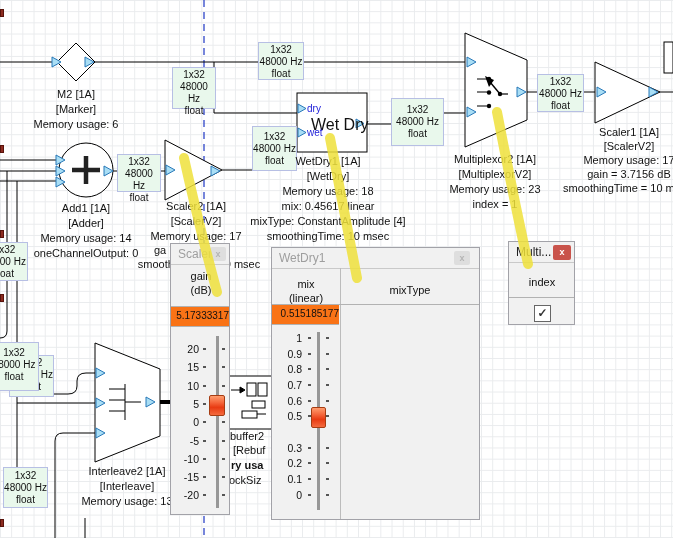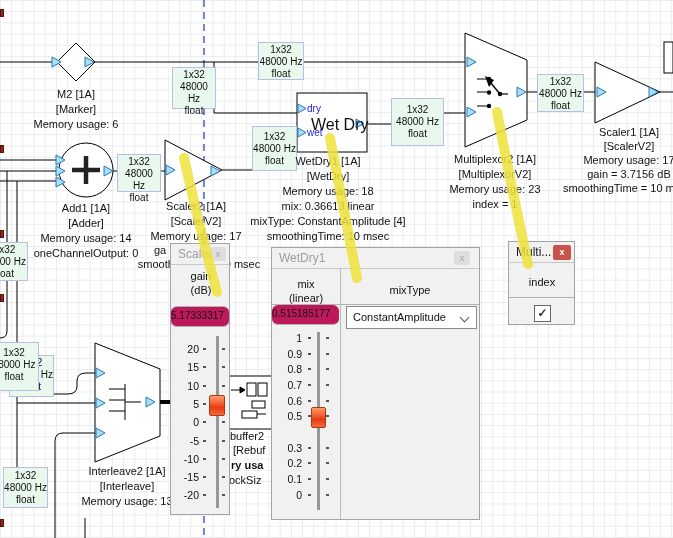--- a/index.html
+++ b/index.html
@@ -20,21 +20,21 @@
   .redmark{position:absolute;left:0;width:4px;height:8px;background:#8d2b20;border:1px solid #58130b;box-sizing:border-box;}
   .panel{position:absolute;background:#f1f1f1;border:1px solid #a2a2a8;box-sizing:border-box;}
   .ptitle{position:absolute;left:0;top:0;right:0;height:20px;border-bottom:1px solid #c9c9c9;}
   .ptitle .t{position:absolute;left:7px;top:3px;font-size:12px;color:#9e9e9e;white-space:nowrap;}
   .panel.active .ptitle .t{color:#1a1a1a;}
   .pclose{position:absolute;top:3px;width:16px;height:14px;background:#dedede;color:#b5b5b5;
     font-size:9px;line-height:14px;font-weight:bold;text-align:center;border-radius:2px;}
   .panel.active .pclose{background:#c9534b;color:#fff;width:18px;height:15px;}
   .phead{position:absolute;font-size:11px;line-height:13px;color:#111;transform:translateX(-50%);white-space:nowrap;}
   .value{position:absolute;border-top:1px solid #b2b2b2;border-bottom:1px solid #b2b2b2;
-    text-align:left;font-size:10px;line-height:18px;height:19px;color:#111;background:#be185d;border-radius:6px;}
+    text-align:right;font-size:10px;line-height:18px;height:19px;color:#111;background:#f97316;}
   .vtrack{position:absolute;width:3px;background:#979797;}
   .tickrow{position:absolute;left:0;height:12px;font-size:10.5px;line-height:12px;color:#111;width:100%;}
   .tickrow .tl{display:inline-block;text-align:right;}
   .dash{position:absolute;top:5px;width:3px;height:2px;background:#555;}
   .p-s .tl{width:28px;} .p-s .d1{left:32px;} .p-s .d2{left:51px;}
   .p-w .tl{width:30px;} .p-w .d1{left:36px;} .p-w .d2{left:54px;}
   .handle{position:absolute;width:14px;height:19px;border:1px solid #a63c12;border-radius:2px;
     background:linear-gradient(#ff9d6e 0%,#f4653a 35%,#e83b12 60%,#f46a3e 100%);}
   .hline{position:absolute;height:1px;background:#b2b2b2;left:0;right:0;}
   .vline{position:absolute;width:1px;background:#bcbcbc;}
@@ -201,21 +201,21 @@
   <div class="lbl ctr" style="left:196px;top:230px">Memory usage: 17</div>
   <div class="lbl" style="left:154px;top:244px">ga</div>
   <div class="lbl ctr" style="left:199px;top:258px">smoothingTime: 10 msec</div>
 
   <div class="blocktitle" style="left:311px;top:116px">Wet Dry</div>
   <div class="lbl blu" style="left:307px;top:103px">dry</div>
   <div class="lbl blu" style="left:307px;top:127px">wet</div>
   <div class="lbl ctr" style="left:328px;top:155px">WetDry1 [1A]</div>
   <div class="lbl ctr" style="left:328px;top:170px">[WetDry]</div>
   <div class="lbl ctr" style="left:328px;top:185px">Memory usage: 18</div>
-  <div class="lbl ctr" style="left:328px;top:200px">mix: 0.36613 linear</div>
+  <div class="lbl ctr" style="left:328px;top:200px">mix: 0.45617 linear</div>
   <div class="lbl ctr" style="left:328px;top:215px">mixType: ConstantAmplitude [4]</div>
   <div class="lbl ctr" style="left:328px;top:230px">smoothingTime: 10 msec</div>
 
   <div class="lbl ctr" style="left:495px;top:153px">Multiplexor2 [1A]</div>
   <div class="lbl ctr" style="left:495px;top:168px">[MultiplexorV2]</div>
   <div class="lbl ctr" style="left:495px;top:183px">Memory usage: 23</div>
   <div class="lbl ctr" style="left:495px;top:198px">index = 1</div>
 
   <div class="lbl ctr" style="left:629px;top:126px">Scaler1 [1A]</div>
   <div class="lbl ctr" style="left:629px;top:140px">[ScalerV2]</div>
@@ -257,24 +257,20 @@
     <div class="ptitle">
       <span class="t">WetDry1</span>
       <span class="pclose" style="right:9px">x</span>
     </div>
     <div class="vline" style="left:68px;top:20px;bottom:0"></div>
     <div class="phead" style="left:34px;top:30px">mix</div>
     <div class="phead" style="left:34px;top:44px">(linear)</div>
     <div class="phead" style="left:138px;top:36px">mixType</div>
     <div class="hline" style="top:56px"></div>
     <div class="value" style="left:0;width:67px;top:57px;border-top:none">0.515185177</div>
-    <div class="dropdown" style="left:74px;top:58px;width:131px;height:23px">
-      <span>ConstantAmplitude</span>
-      <span class="chev"></span>
-    </div>
     <div class="vtrack" style="left:45px;top:84px;height:178px"></div>
     <div class="tickrow" style="top:84px"><span class="tl">1</span><span class="dash d1"></span><span class="dash d2"></span></div>
     <div class="tickrow" style="top:100px"><span class="tl">0.9</span><span class="dash d1"></span><span class="dash d2"></span></div>
     <div class="tickrow" style="top:115px"><span class="tl">0.8</span><span class="dash d1"></span><span class="dash d2"></span></div>
     <div class="tickrow" style="top:131px"><span class="tl">0.7</span><span class="dash d1"></span><span class="dash d2"></span></div>
     <div class="tickrow" style="top:147px"><span class="tl">0.6</span><span class="dash d1"></span><span class="dash d2"></span></div>
     <div class="tickrow" style="top:162px"><span class="tl">0.5</span><span class="dash d1"></span><span class="dash d2"></span></div>
     <div class="tickrow" style="top:194px"><span class="tl">0.3</span><span class="dash d1"></span><span class="dash d2"></span></div>
     <div class="tickrow" style="top:209px"><span class="tl">0.2</span><span class="dash d1"></span><span class="dash d2"></span></div>
     <div class="tickrow" style="top:225px"><span class="tl">0.1</span><span class="dash d1"></span><span class="dash d2"></span></div>

